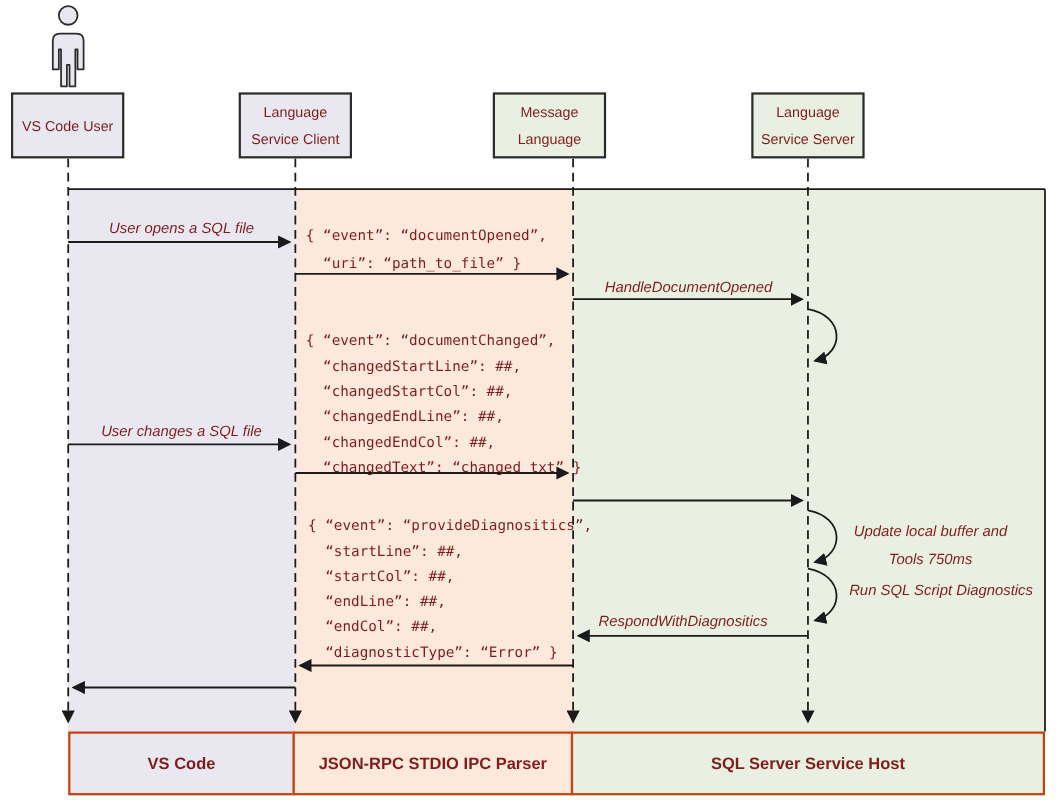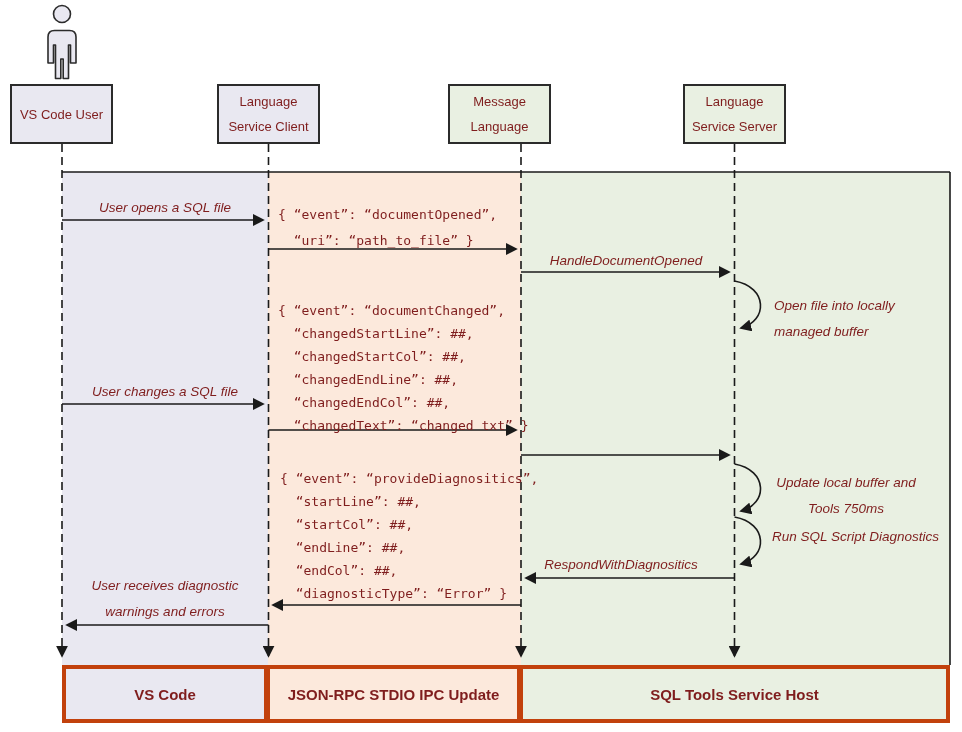--- a/index.html
+++ b/index.html
@@ -7,21 +7,21 @@
           font-family:"Liberation Sans",sans-serif;color:#7f1d1d;}
   .band{position:absolute;top:172px;height:493px;}
   .band-lavender{left:62px;width:206px;background:#E9E8F1;}
   .band-peach{left:268px;width:253px;background:#FCE9DC;}
   .band-green{left:521px;width:429px;background:#E9F0E2;}
   svg.overlay{position:absolute;left:0;top:0;width:962px;height:732px;pointer-events:none;}
   .hbox{position:absolute;top:84px;width:103px;height:60px;box-sizing:border-box;
         border:2px solid #2b2b2b;background:#E9E8F1;display:flex;flex-direction:column;
         align-items:center;justify-content:center;font-size:13px;line-height:25px;text-align:center;}
   .hbox.green{background:#E9F0E2;}
-  .fbox{position:absolute;top:665px;height:58px;box-sizing:border-box;border:4px solid #c2410c;
+  .fbox{position:absolute;top:665px;height:58px;box-sizing:border-box;border:2px solid #c2410c;
         display:flex;align-items:center;justify-content:center;font-weight:bold;font-size:15px;}
   .fbox.lavender{background:#E9E8F1;}
   .fbox.peach{background:#FCE9DC;}
   .fbox.green{background:#E9F0E2;}
   .lbl{position:absolute;font-style:italic;font-size:13.5px;line-height:17px;}
   .lbl.center{text-align:center;}
   .lbl.two{line-height:26px;}
   .mono{position:absolute;font-family:"DejaVu Sans Mono",monospace;font-size:13px;
         white-space:pre;line-height:23px;}
   .mono.lh26{line-height:26px;}
@@ -100,24 +100,20 @@
     <span>Service Server</span>
   </div>
 
   <div class="lbl center" style="left:62px;top:199px;width:206px">User opens a SQL file</div>
 
   <pre class="mono lh26" style="left:278px;top:202px;margin:0">{ “event”: “documentOpened”,
   “uri”: “path_to_file” }</pre>
 
   <div class="lbl center" style="left:531px;top:252px;width:190px">HandleDocumentOpened</div>
 
-  <div class="lbl two" style="left:774px;top:293px">
-    <span style="display:block">Open file into locally</span>
-    <span style="display:block">managed buffer</span>
-  </div>
 
   <pre class="mono" style="left:266px;top:287px;margin:12px">{ “event”: “documentChanged”,
   “changedStartLine”: ##,
   “changedStartCol”: ##,
   “changedEndLine”: ##,
   “changedEndCol”: ##,
   “changedText”: “changed txt” }</pre>
 
   <div class="lbl center" style="left:62px;top:383px;width:206px">User changes a SQL file</div>
 
@@ -133,28 +129,24 @@
 
   <div class="lbl center" style="left:531px;top:556px;width:180px">RespondWithDiagnositics</div>
 
   <pre class="mono" style="left:280px;top:467px;margin:0">{ “event”: “provideDiagnositics”,
   “startLine”: ##,
   “startCol”: ##,
   “endLine”: ##,
   “endCol”: ##,
   “diagnosticType”: “Error” }</pre>
 
-  <div class="lbl two center" style="left:62px;top:573px;width:206px">
-    <span style="display:block">User receives diagnostic</span>
-    <span style="display:block">warnings and errors</span>
-  </div>
 
   <div class="fbox lavender" style="left:62px;width:206px">
     <span>VS Code</span>
   </div>
   <div class="fbox peach" style="left:266px;width:255px">
-    <span>JSON-RPC STDIO IPC Update</span>
+    <span>JSON-RPC STDIO IPC Parser</span>
   </div>
   <div class="fbox green" style="left:519px;width:431px">
-    <span>SQL Tools Service Host</span>
+    <span>SQL Server Service Host</span>
   </div>
 
 </div>
 
 </body></html>

